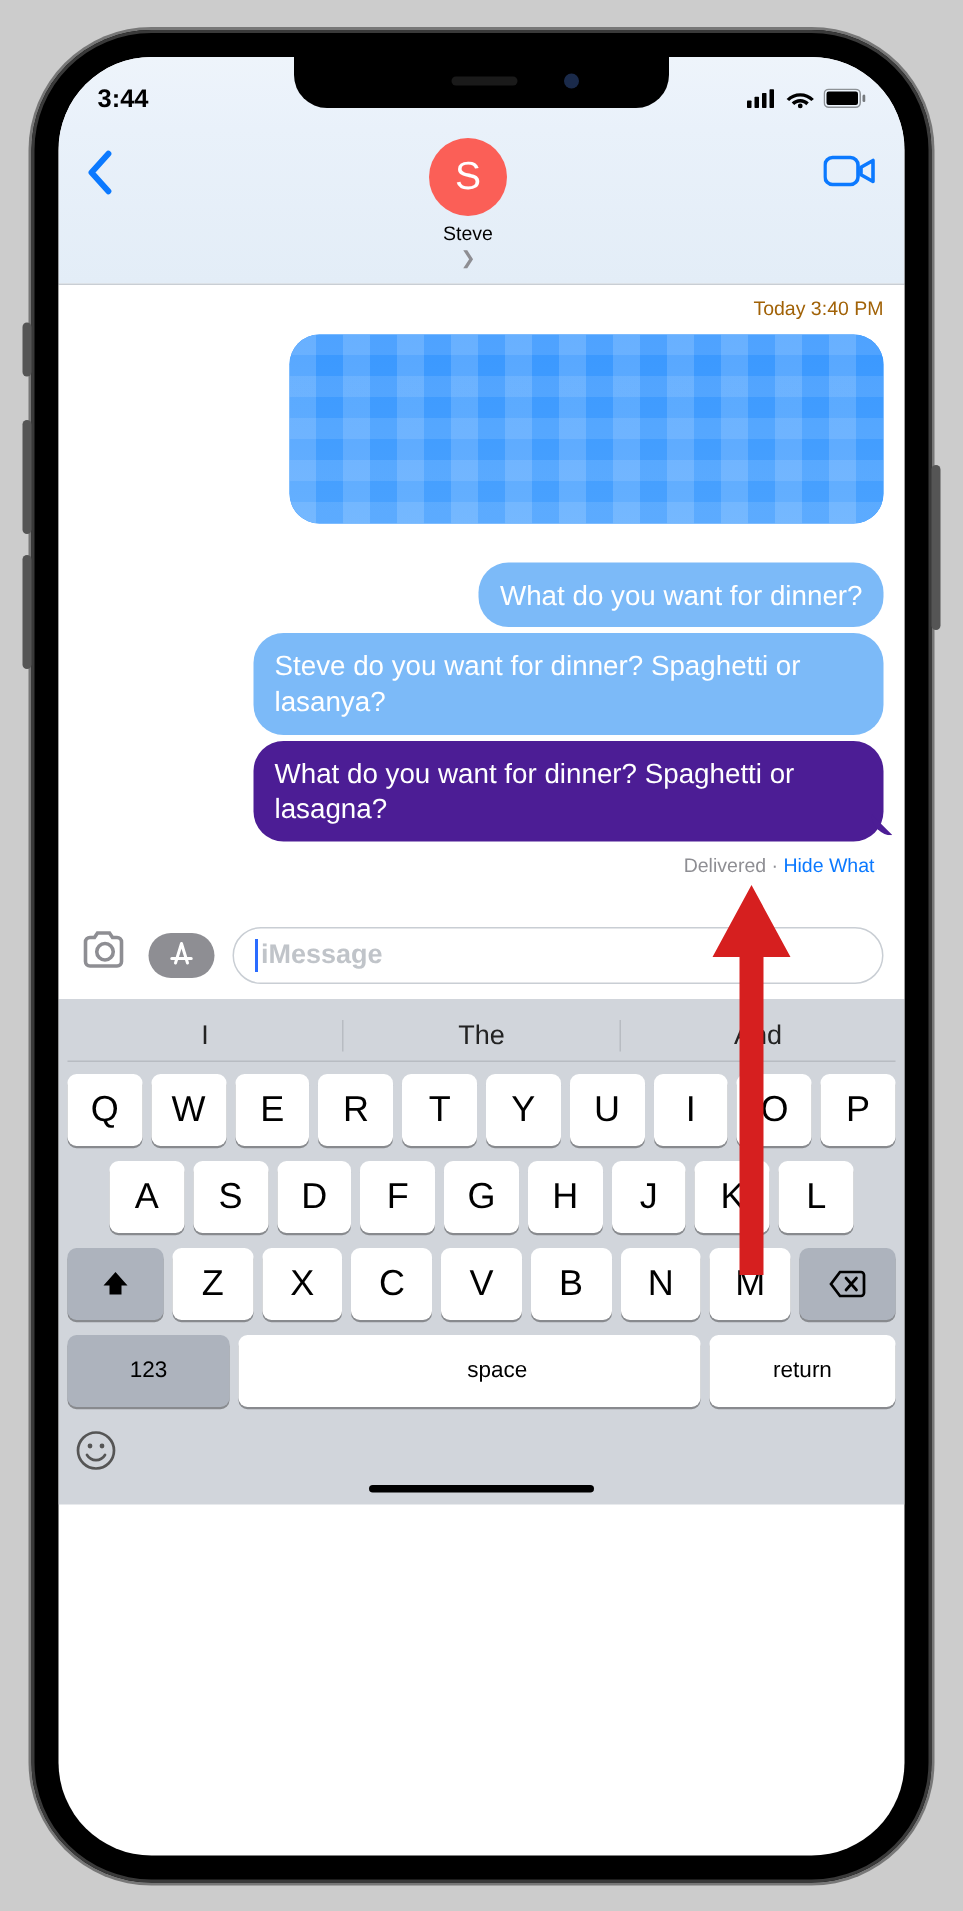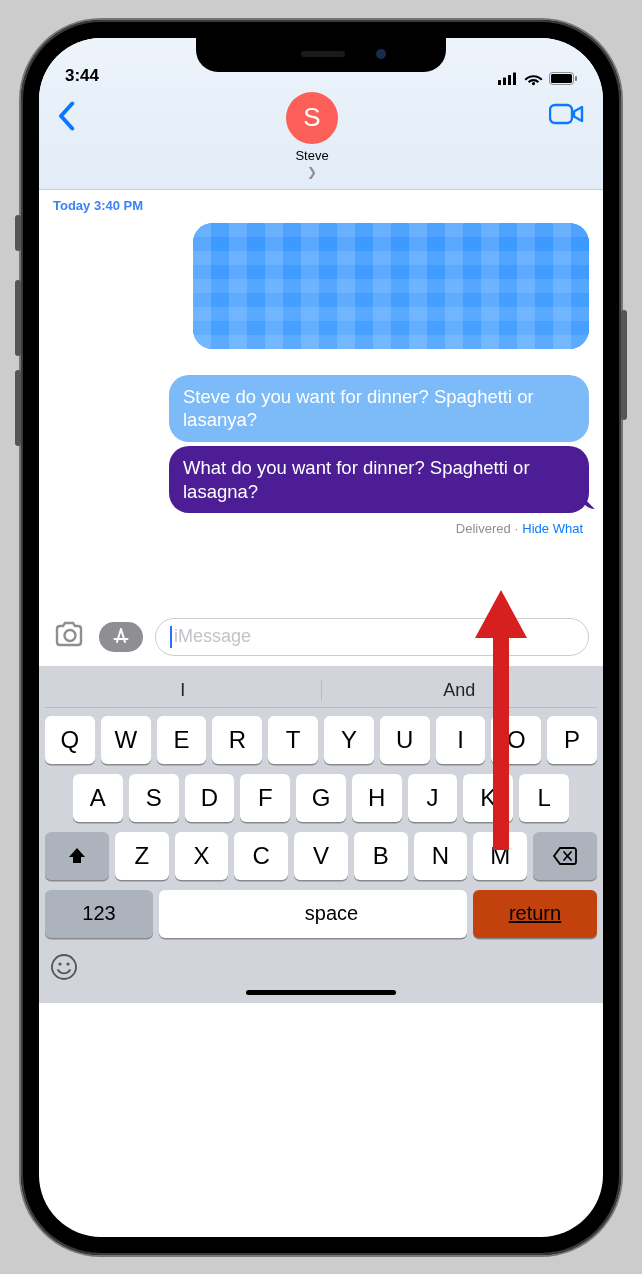--- a/index.html
+++ b/index.html
@@ -71,21 +71,21 @@
     width: 44px;
     height: 6px;
     border-radius: 3px;
     background: #1a1a1a;
   }
 
   .status-bar {
     height: 48px;
     display: flex;
     justify-content: space-between;
-    align-items: flex-end;
+    align-items: center;
     padding: 8px 26px 0;
     background: linear-gradient(#eef4fb,#e9f1fa);
   }
   .status-time { font-weight: 600; font-size: 17px; }
   .status-icons { display: flex; gap: 6px; align-items: center; }
 
   .header {
     background: linear-gradient(#e9f1fa,#e3edf7);
     padding: 6px 18px 10px;
     border-bottom: 1px solid #c9ced4;
@@ -117,25 +117,24 @@
     color: #0b79ff;
     margin-top: 10px;
   }
 
   .messages {
     background: #fff;
     padding: 4px 14px 8px;
     min-height: 420px;
   }
   .timestamp {
-    text-align: left;
-    color: #3b82f6;
+    text-align: right;
+    color: #a16207;
     font-size: 13px;
     margin: 4px 0 10px;
-    font-weight: bold;
   }
   .bubble-row { display: flex; justify-content: flex-end; margin-bottom: 4px; }
   .bubble {
     max-width: 420px;
     border-radius: 20px;
     padding: 10px 14px;
     font-size: 18.5px;
     line-height: 1.28;
     color: #fff;
     position: relative;
@@ -191,21 +190,21 @@
   .text-input {
     flex: 1;
     border: 1px solid #c9ced4;
     border-radius: 20px;
     height: 38px;
     padding: 0 14px;
     font-size: 18px;
     display:flex; align-items:center;
   }
   .text-input .cursor { width:2px; height:22px; background:#2a6cff; margin-right:2px; }
-  .text-input .ph { color:#c0c4c9; }
+  .text-input .ph { color:#c0c4c9;font-weight:bold; }
 
   .keyboard {
     background: #d1d5db;
     padding: 8px 6px 14px;
     position: relative;
   }
   .suggest-row {
     display:flex; border-bottom: 1px solid #b8bcc2; padding: 6px 0; margin-bottom: 8px;
     background:#d1d5db;
   }
@@ -218,24 +217,24 @@
   .key {
     background:#fff; border-radius:6px;
     box-shadow: 0 1.5px 0 rgba(0,0,0,.35);
     height: 48px;
     flex:1;
     display:flex; align-items:center; justify-content:center;
     font-size: 24px;
   }
   .krow.r2 { padding: 0 28px; }
   .krow.r3 .key.special { background:#adb3bd; flex: 0 0 64px; }
-  .krow.r4 .key { font-size: 20px; }
+  .krow.r4 .key { font-size: 15px; }
   .krow.r4 .key.num { background:#adb3bd; flex:0 0 108px; }
   .krow.r4 .key.space { flex:1;padding-left:37px; }
-  .krow.r4 .key.return { background:#c2410c; flex:0 0 124px;text-decoration:underline; }
+  .krow.r4 .key.return { background:#ffffff; flex:0 0 124px; }
   .emoji-row { padding: 4px 4px 0; }
   .emoji-key { font-size: 26px; color:#555; }
 
   .home-indicator {
     position:absolute; bottom:8px; left:50%; transform:translateX(-50%);
     width: 150px; height:5px; background:#000; border-radius:3px;
   }
 
   .annotation-arrow {
     position:absolute;
@@ -304,20 +303,25 @@
 
       <div class="bubble-row">
         <div class="redacted">
             <div class="px"></div>
           </div>
       </div>
       <div style="height:22px"></div>
 
       <div class="bubble-row">
         <div class="bubble edit-faded">
+          <span>What do you want for dinner?</span>
+        </div>
+      </div>
+      <div class="bubble-row">
+        <div class="bubble edit-faded">
           <span>Steve do you want for dinner? Spaghetti or lasanya?</span>
         </div>
       </div>
       <div class="bubble-row">
         <div class="bubble sent last">
           <span>What do you want for dinner? Spaghetti or lasagna?</span>
         </div>
       </div>
 
       <div class="status-line">
@@ -341,20 +345,21 @@
       </div>
       <div class="text-input">
         <div class="cursor"></div>
         <span class="ph">iMessage</span>
       </div>
     </div>
 
     <div class="keyboard">
       <div class="suggest-row">
         <div class="suggest">I</div>
+        <div class="suggest">The</div>
         <div class="suggest">And</div>
       </div>
       <div class="krow r1">
         <div class="key">Q</div>
         <div class="key">W</div>
         <div class="key">E</div>
         <div class="key">R</div>
         <div class="key">T</div>
         <div class="key">Y</div>
         <div class="key">U</div>

